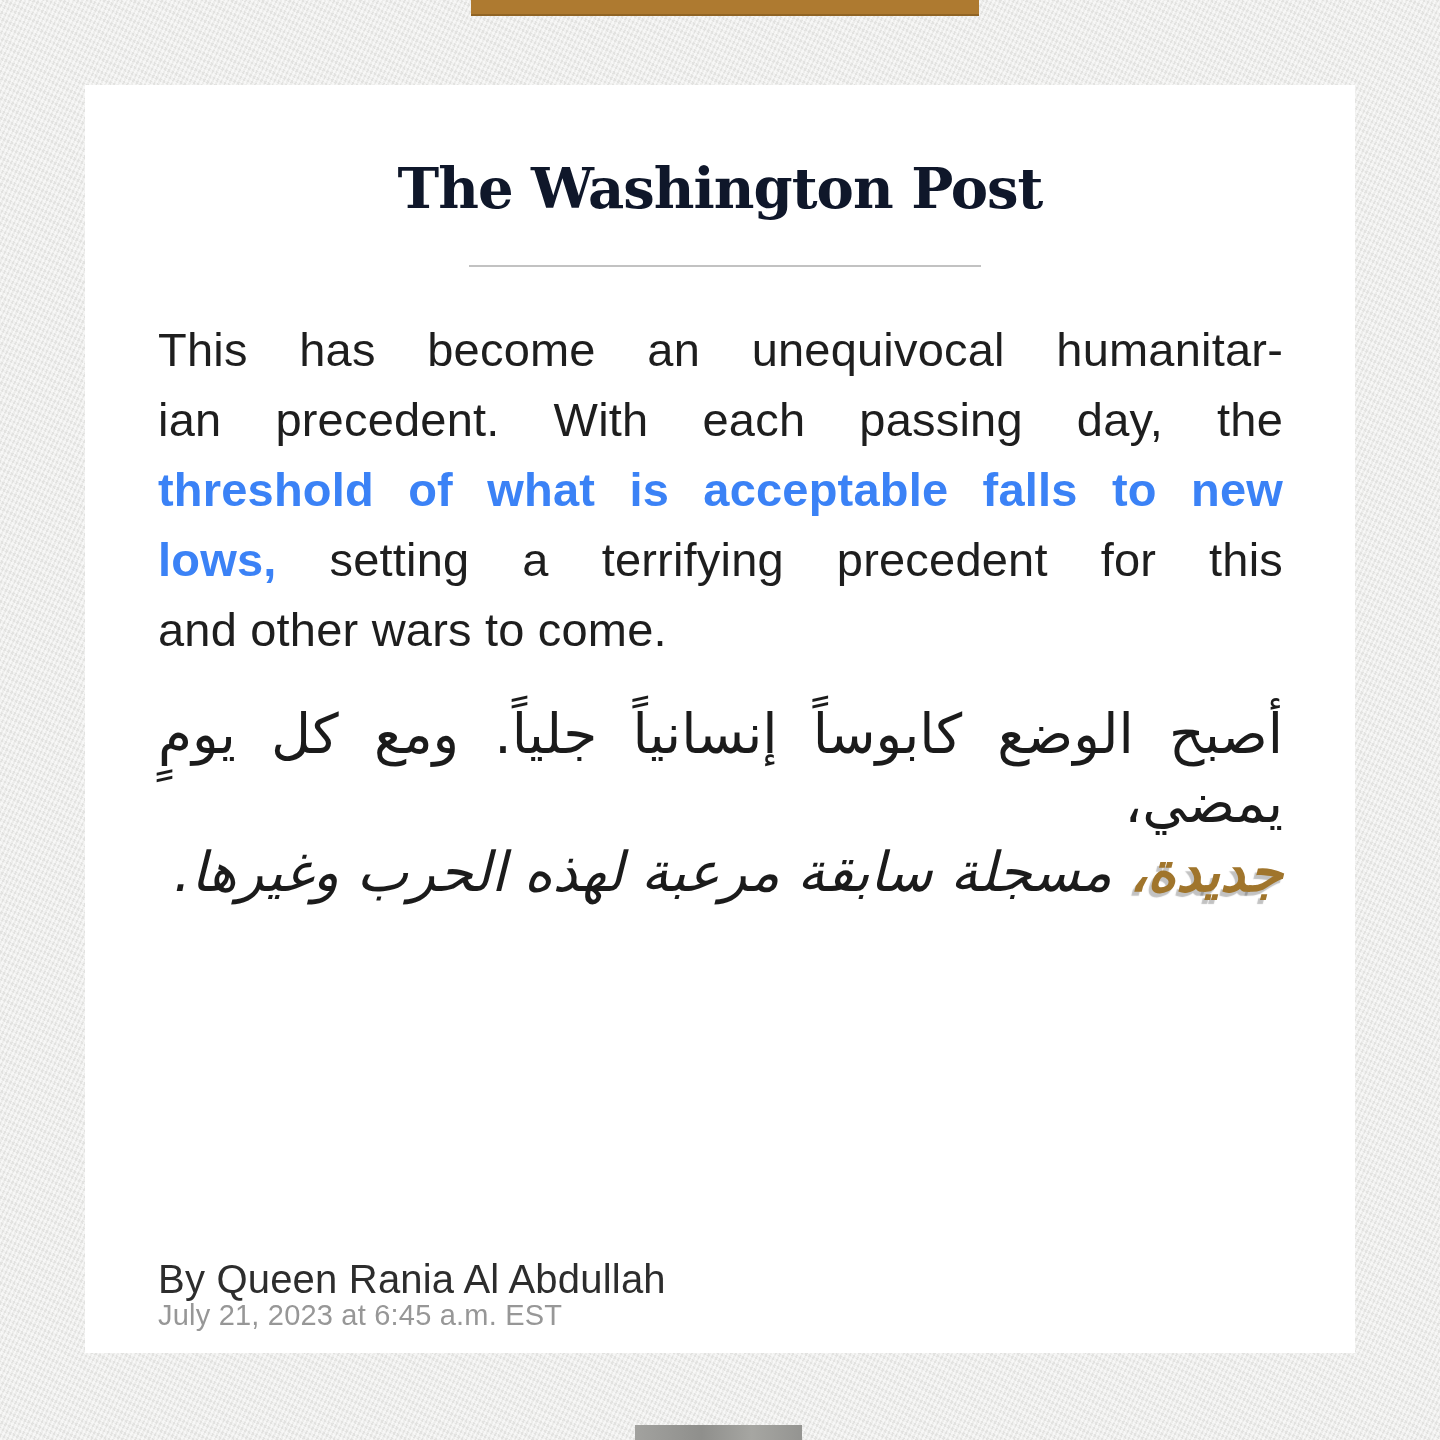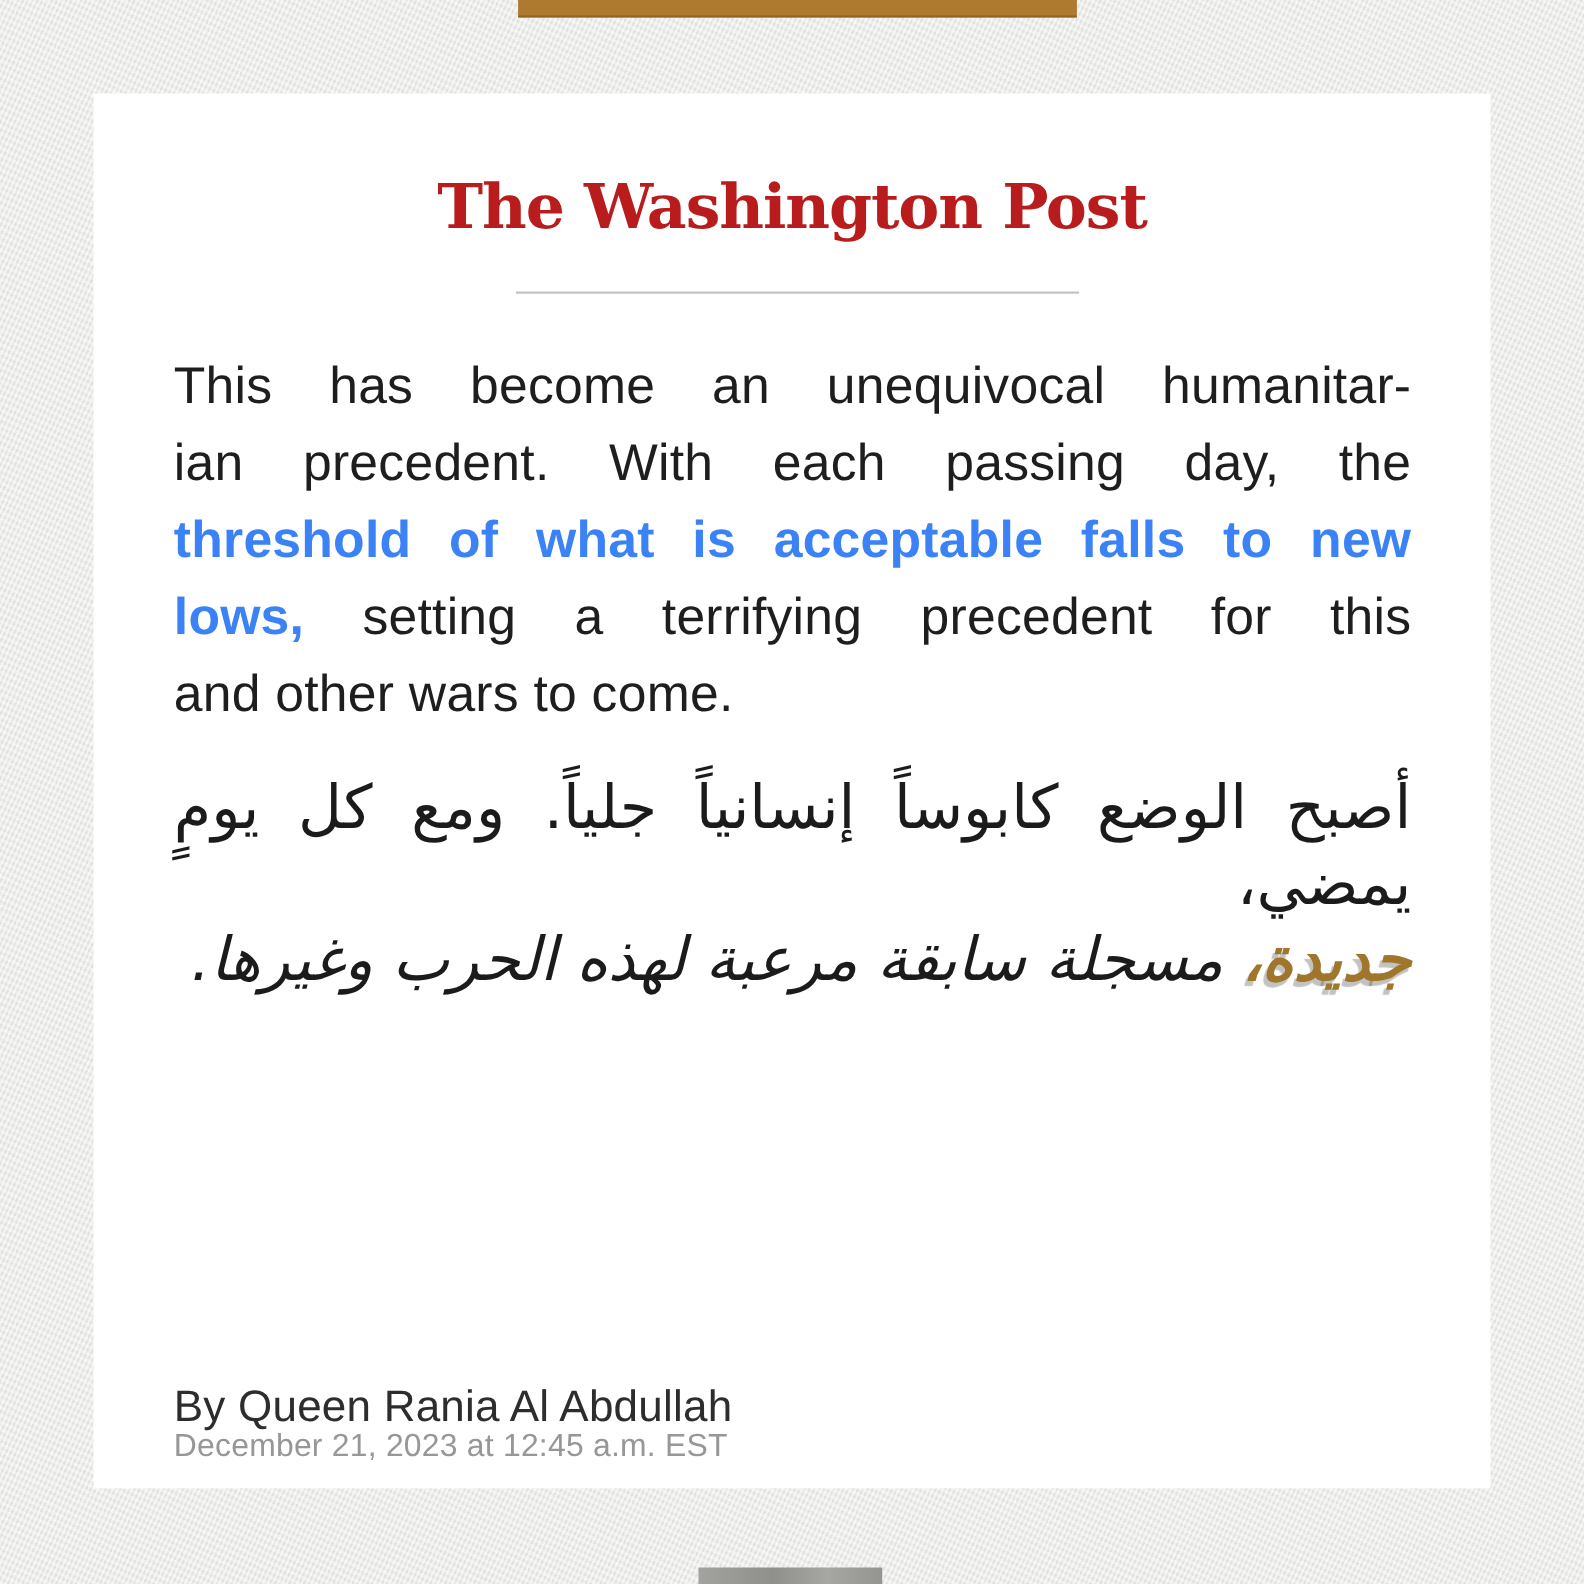--- a/index.html
+++ b/index.html
@@ -31,21 +31,21 @@
   }
   .masthead {
     position: absolute;
     left: 0; top: 55px;
     width: 100%;
     text-align: center;
     font-family: "DejaVu Serif", serif;
     font-weight: bold;
     font-size: 56px;
     line-height: 96px;
-    color: #b91c1c;
+    color: #0f172a;
     letter-spacing: -1px;
   }
   .divider {
     position: absolute;
     left: 384px; top: 180px;
     width: 512px; height: 0;
     border-top: 2px solid #c2c2c2;
   }
   .english-block {
     position: absolute;
@@ -150,19 +150,19 @@
       <div class="ar-line">
         <span>أصبح الوضع كابوساً إنسانياً جلياً. ومع كل يومٍ يمضي،</span>
       </div>
       <div class="ar-line last">
         <span class="ar-accent">جديدة،</span><span> مسجلة سابقة مرعبة لهذه الحرب وغيرها.</span>
       </div>
     </div>
 
     <div class="byline">By Queen Rania Al Abdullah</div>
 
-    <div class="dateline">December 21, 2023 at 12:45 a.m. EST</div>
+    <div class="dateline">July 21, 2023 at 6:45 a.m. EST</div>
 
   </div>
 
   <div class="bottom-fragment"></div>
 
 </div>
 
 </body></html>

